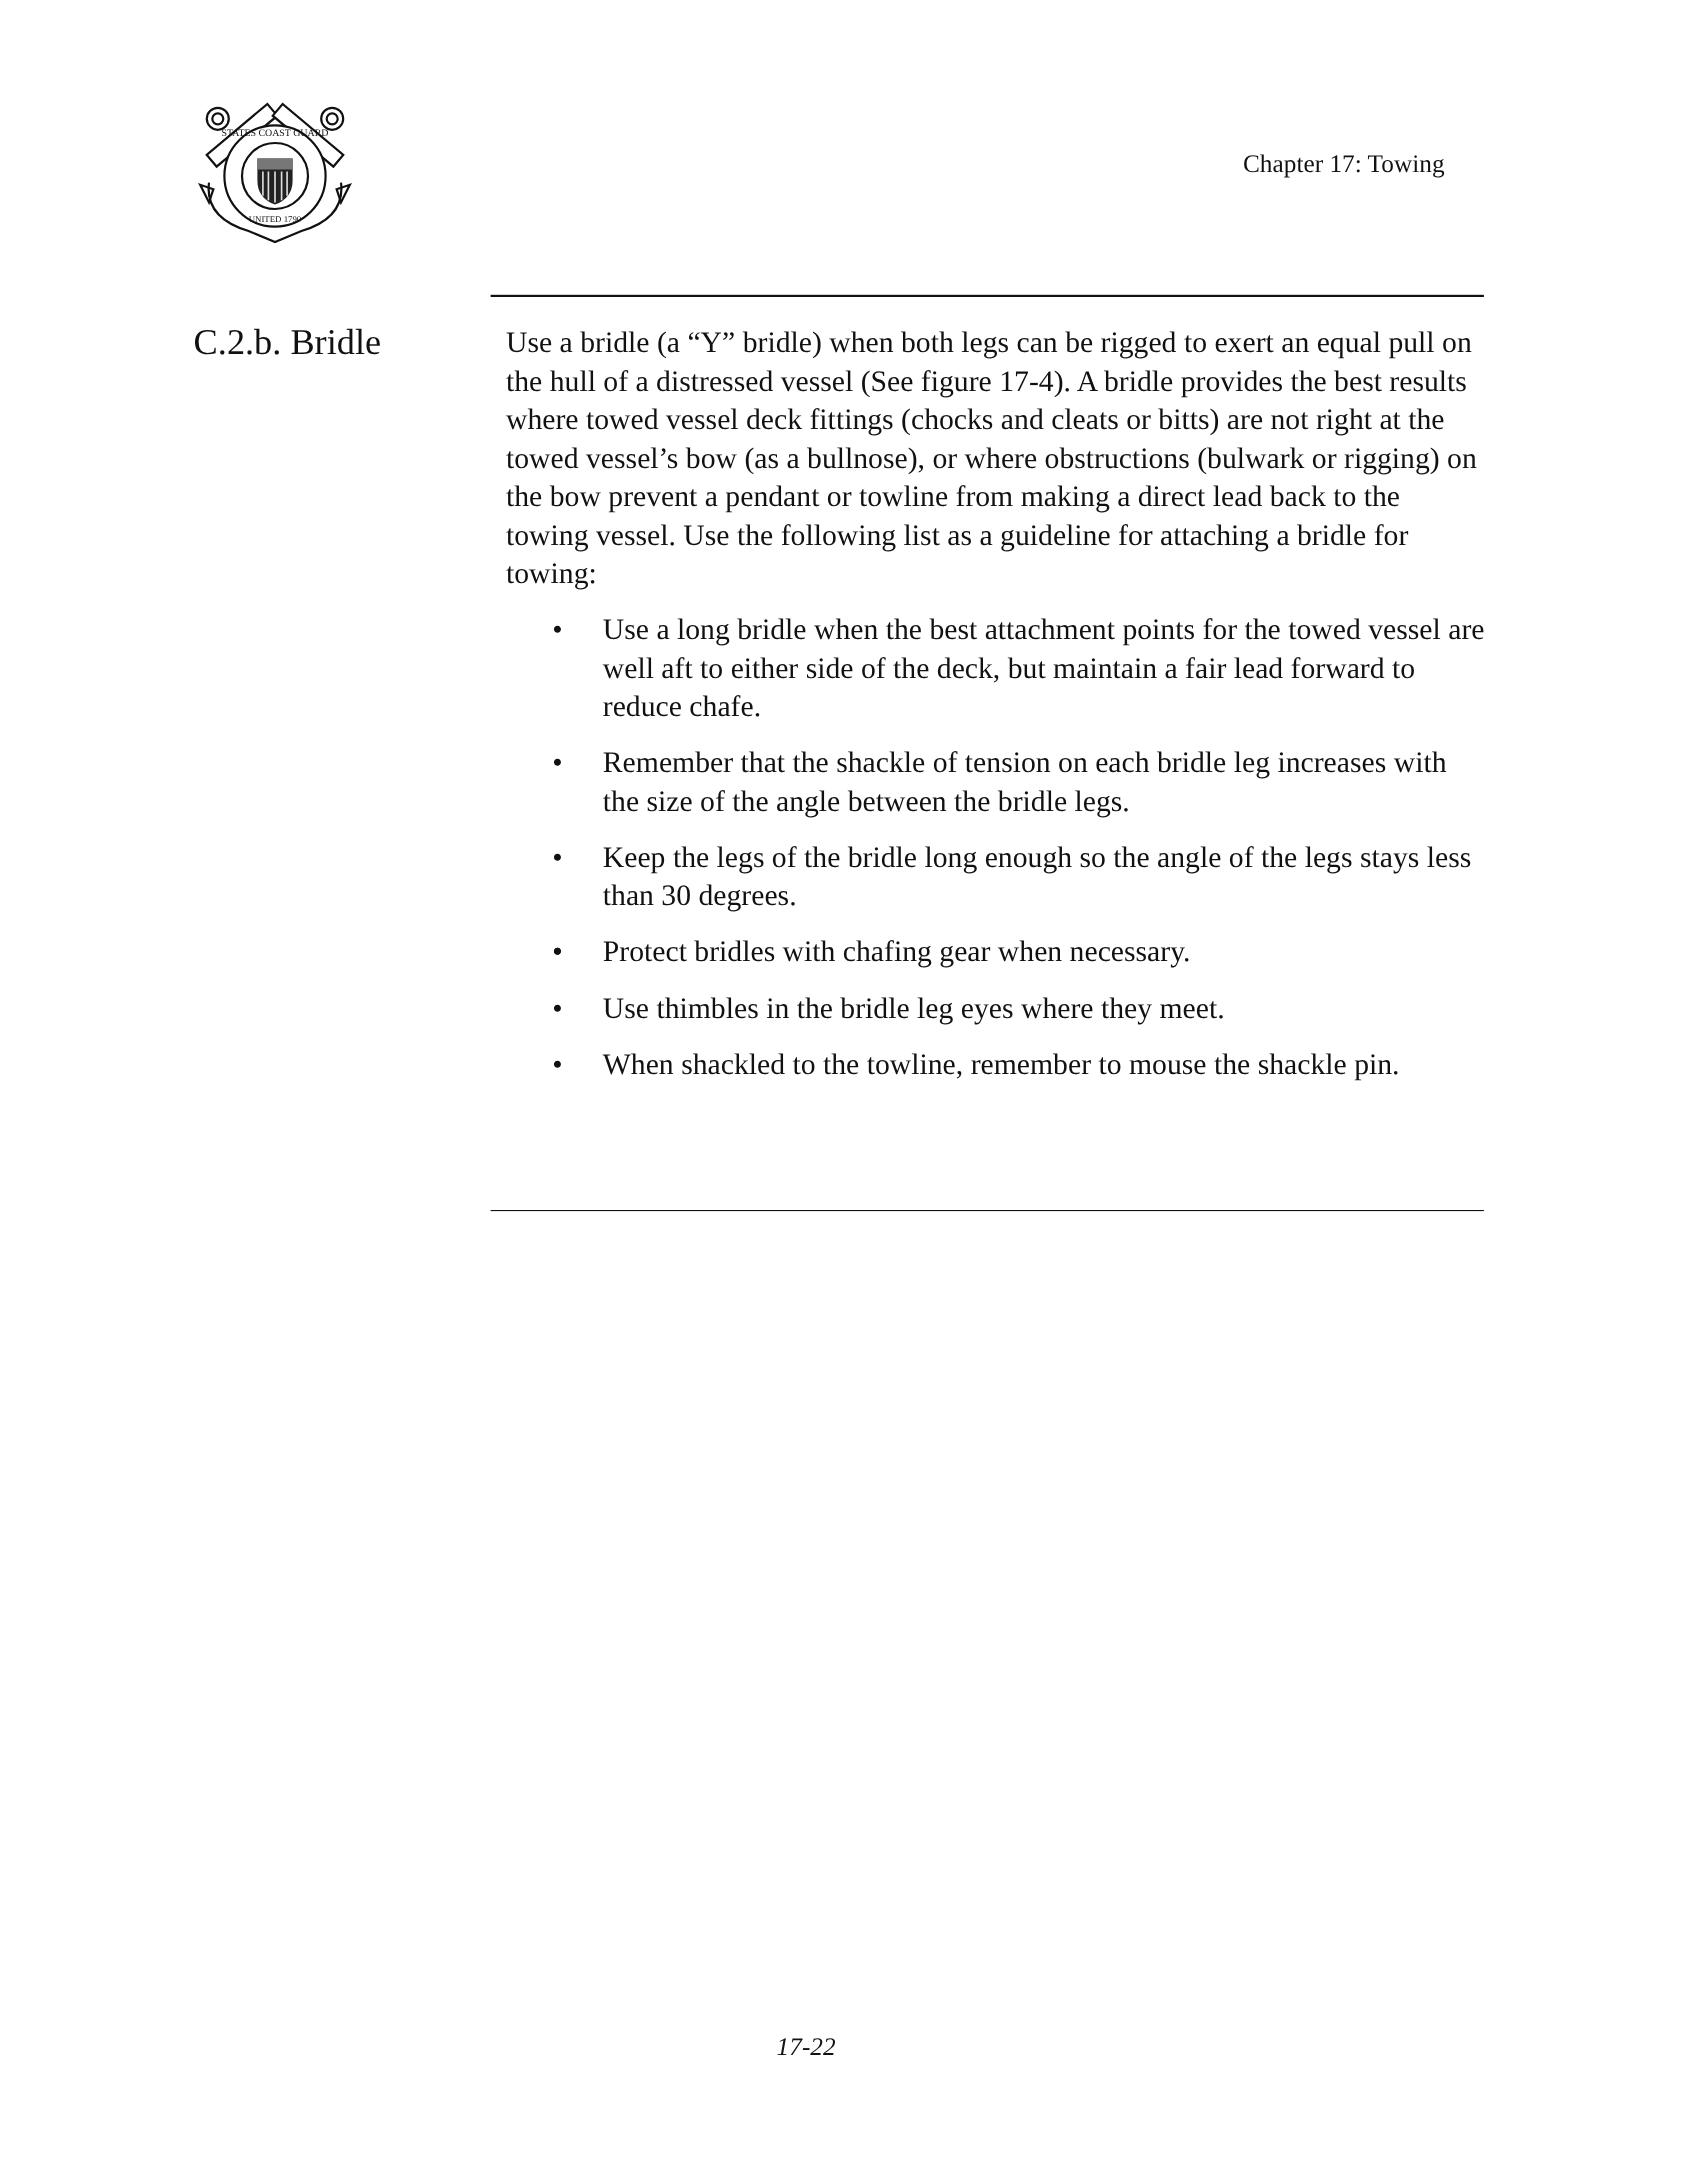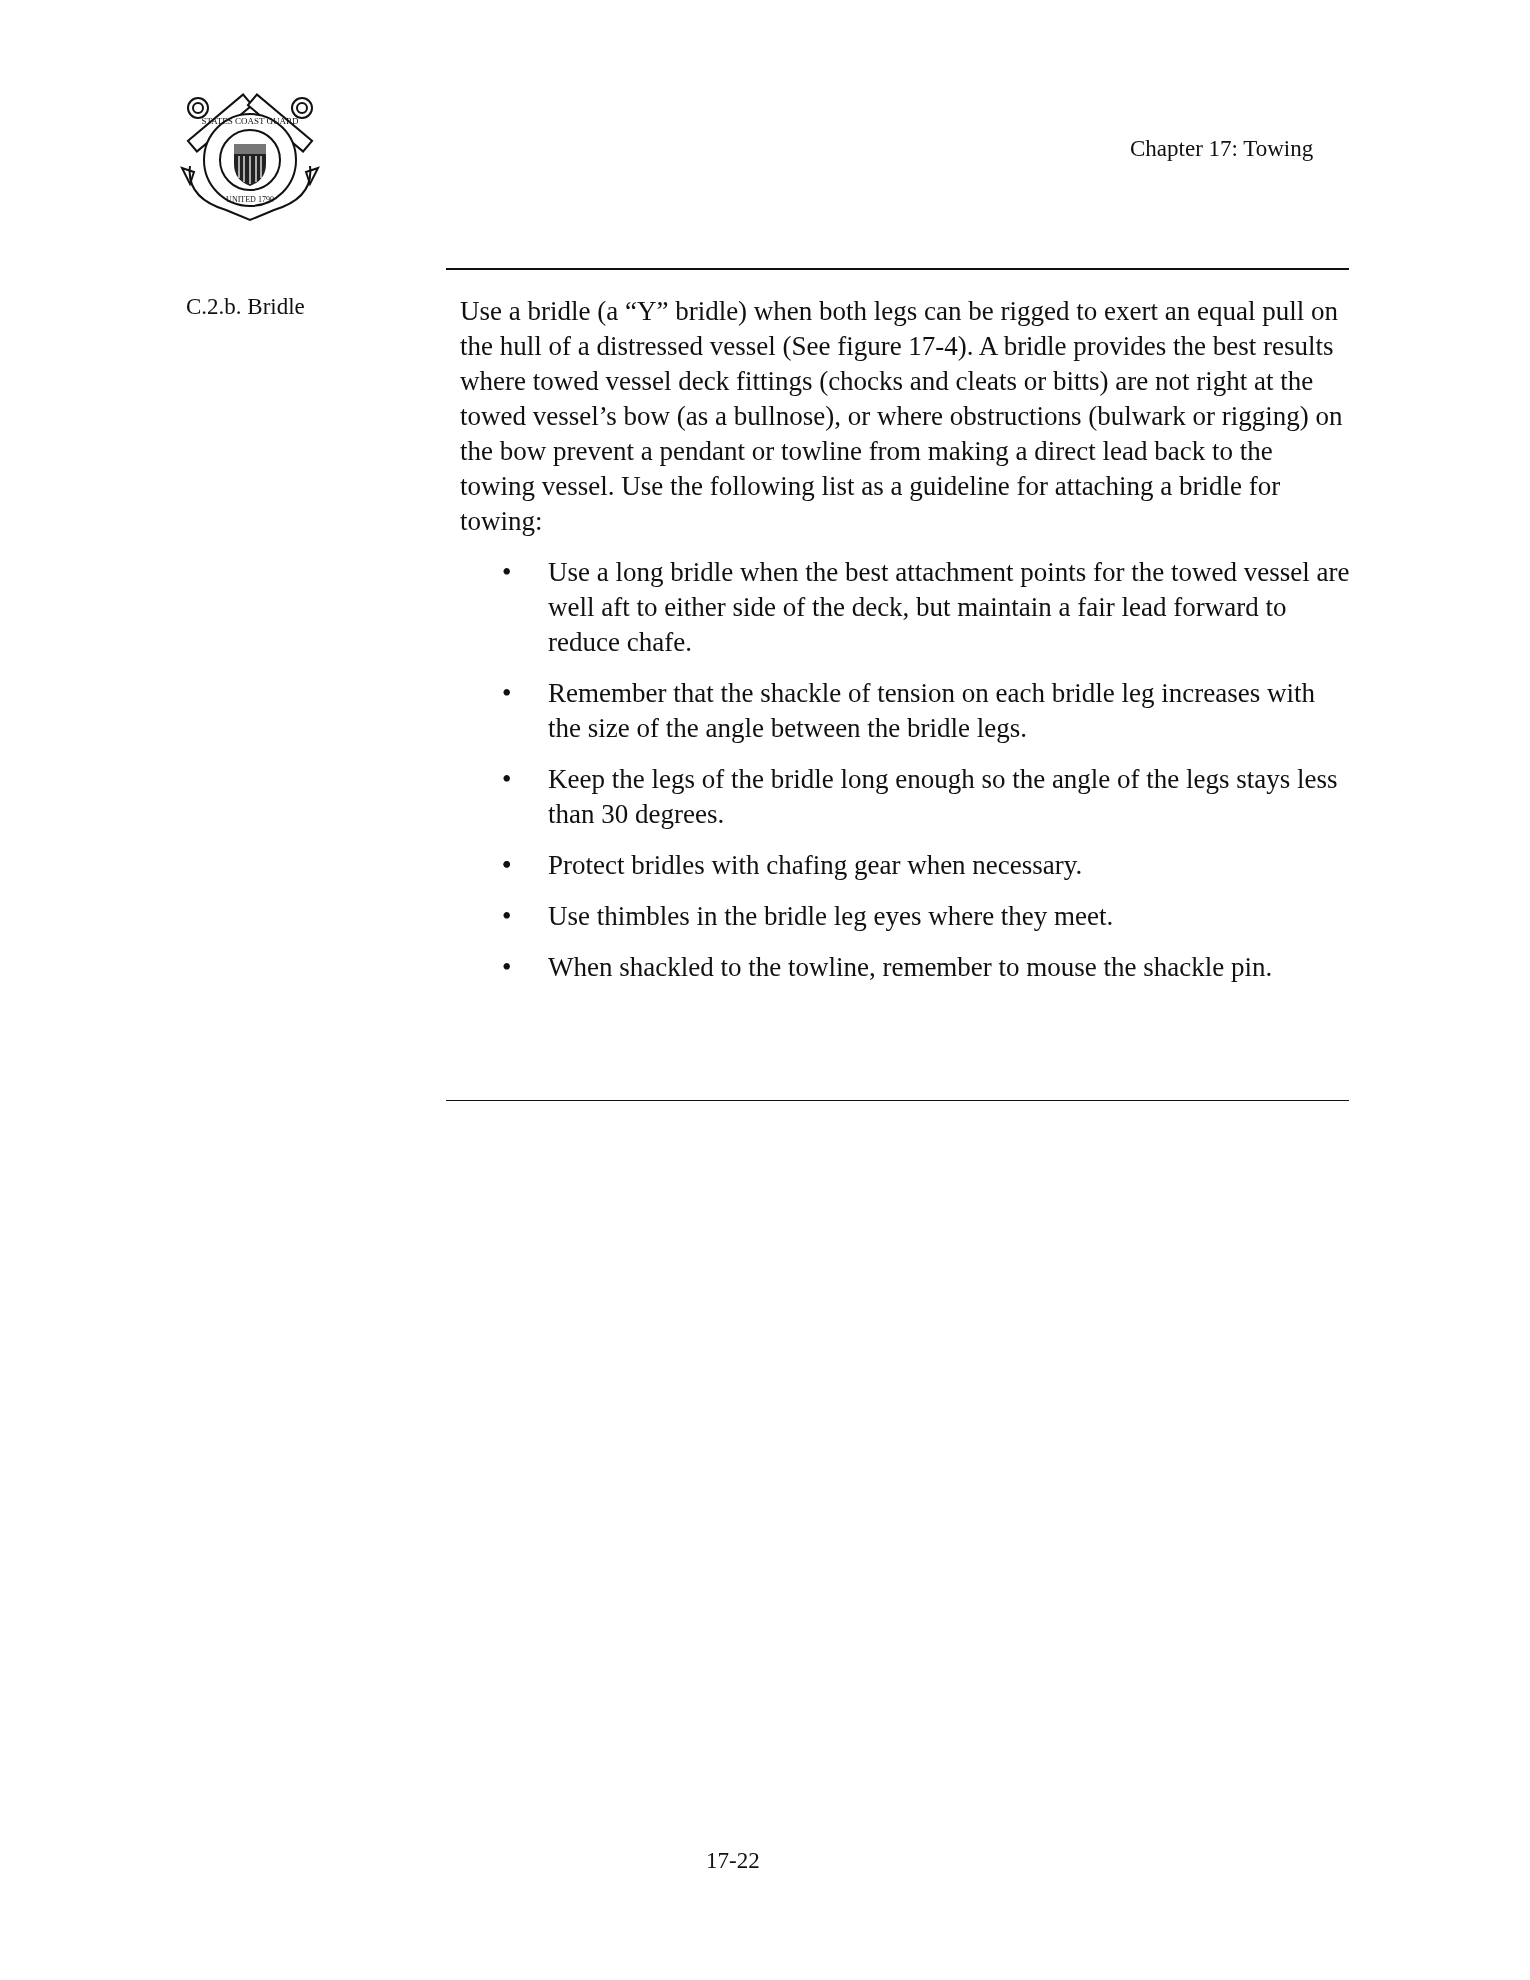--- a/index.html
+++ b/index.html
@@ -3,27 +3,27 @@
 <meta charset="utf-8">
 <style>
   html, body { margin: 0; padding: 0; background: #ffffff; }
   body { width: 1530px; height: 1980px; position: relative; overflow: hidden;
          font-family: "Liberation Serif", "DejaVu Serif", serif; color: #111; }
   .logo { position: absolute; left: 176px; top: 88px; width: 148px; height: 136px; }
   .chapter { position: absolute; left: 1130px; top: 120px; font-size: 23px; white-space: nowrap; margin-top: 16px; }
   .rule { position: absolute; left: 446px; width: 903px; background: #111; }
   .rule.top { top: 268px; height: 2px; }
   .rule.bottom { top: 1100px; height: 1px; }
-  .section-label { position: absolute; left: 186px; top: 294px; font-size: 23px; white-space: nowrap; text-align: center; }
+  .section-label { position: absolute; left: 176px; top: 294px; font-size: 33px; white-space: nowrap; text-align: center; }
   .body { position: absolute; left: 460px; top: 294px; width: 890px; font-size: 27px; line-height: 35px; }
   .body p { margin: 0; }
   ul.bullets { list-style: none; margin: 16px 0 0 0; padding: 0; }
   ul.bullets li { position: relative; padding-left: 88px; margin-bottom: 16px; line-height: 35px; }
   ul.bullets li .dot { position: absolute; left: 42px; top: 0; }
-  .page-num { position: absolute; left: 706px; top: 1848px; font-size: 23px; }
+  .page-num { position: absolute; left: 706px; top: 1848px; font-size: 23px; font-style: italic; }
 </style>
 </head>
 <body>
 
 <div class="logo">
   <svg width="148" height="136" viewBox="0 0 148 136">
     <g fill="none" stroke="#111" stroke-width="2">
       <rect x="8" y="28" width="72" height="14" transform="rotate(-40 44 35)" fill="#fff"></rect>
       <rect x="68" y="28" width="72" height="14" transform="rotate(40 104 35)" fill="#fff"></rect>
       <circle cx="22" cy="20" r="10"></circle>

